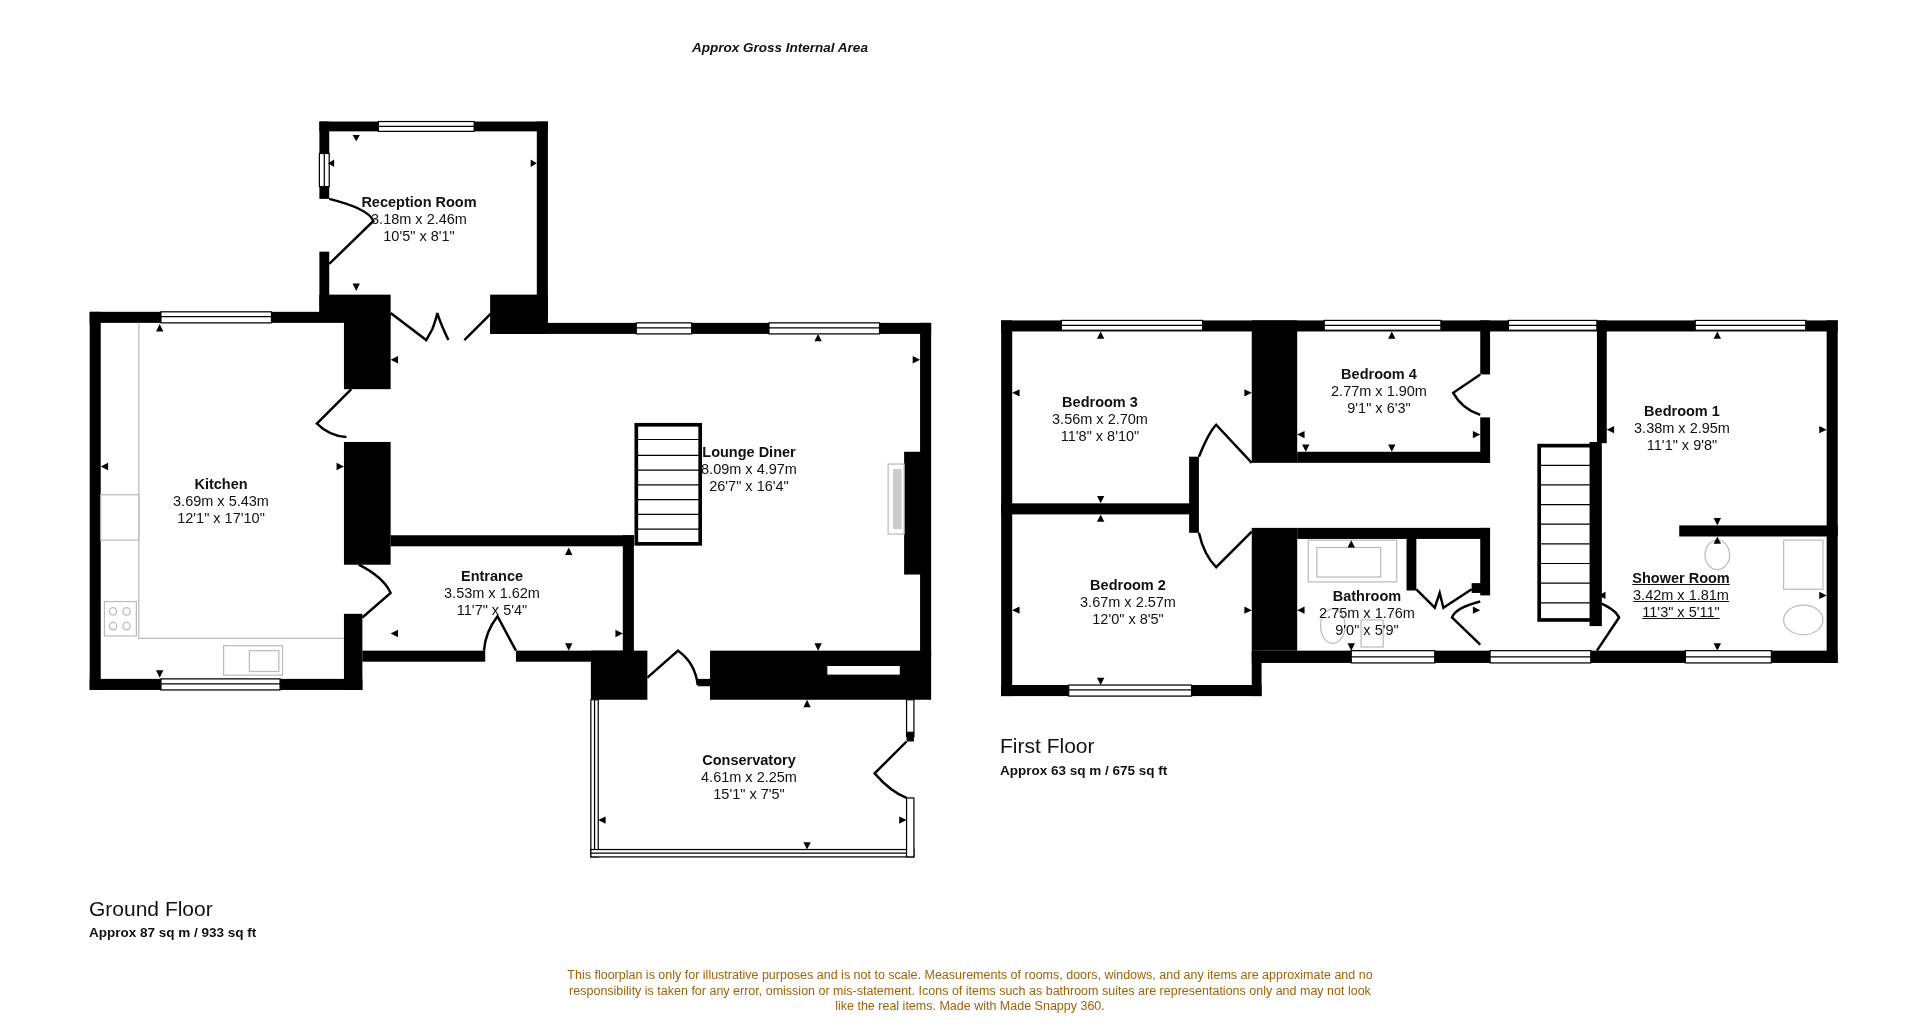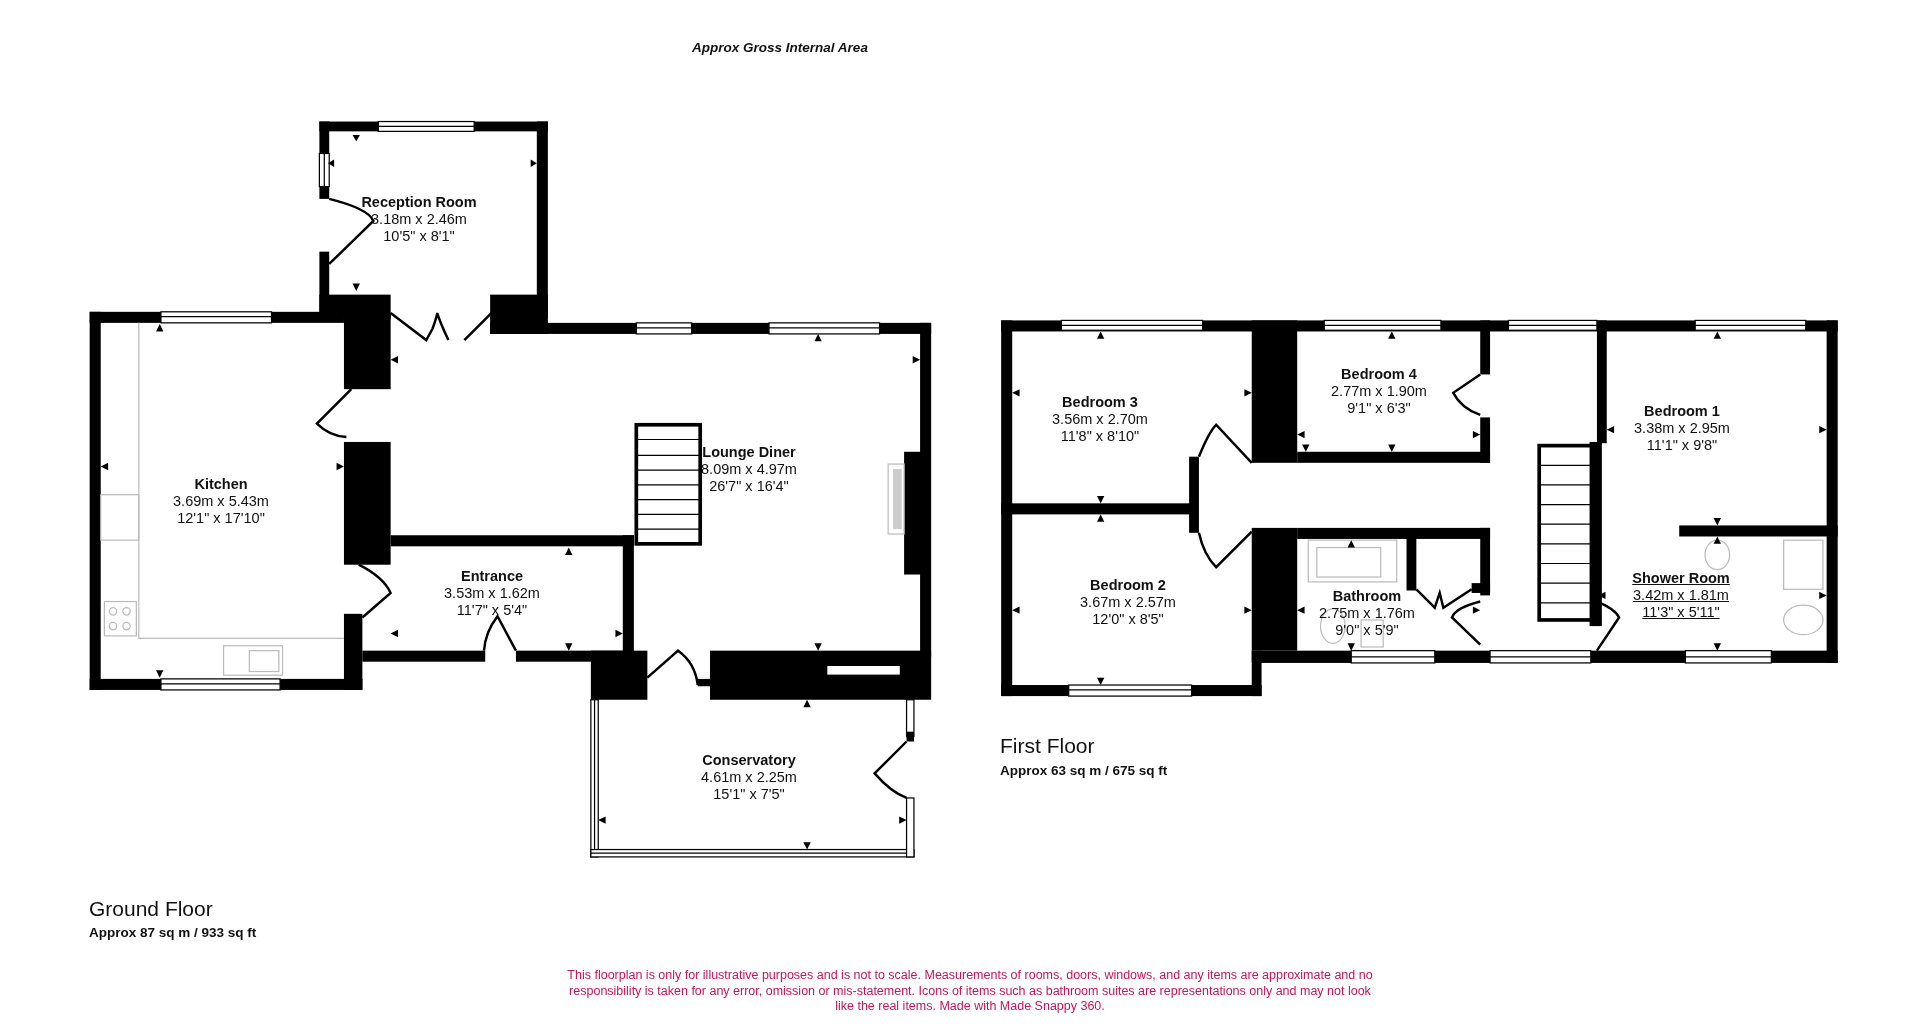--- a/index.html
+++ b/index.html
@@ -4,21 +4,21 @@
 <style>
   html, body { margin:0; padding:0; background:#ffffff; }
   body { width:1920px; height:1030px; position:relative; overflow:hidden; font-family:"Liberation Sans", sans-serif; color:#111; }
   svg.plan { position:absolute; left:0; top:0; width:1920px; height:1030px; }
   .title-area { position:absolute; left:0; width:1560px; top:40px; text-align:center; font-weight:bold; font-size:13.5px; line-height:16px;font-style:italic; }
   .floor-label { position:absolute; font-size:21px; line-height:24px; }
   .floor-area { position:absolute; font-size:13.5px; font-weight:bold; }
   .room { position:absolute; text-align:center; font-size:14.5px; line-height:17px; transform:translateX(-50%); white-space:nowrap; }
   .room .rname { font-weight:bold; display:block; }
   .room .rm, .room .rft { display:block; }
-  .disclaimer { position:absolute; left:560px; width:820px; top:968px; text-align:center; font-size:12.5px; line-height:15.5px; color:#be185d; }
+  .disclaimer { position:absolute; left:560px; width:820px; top:968px; text-align:center; font-size:12.5px; line-height:15.5px; color:#a16207; }
 </style>
 </head>
 <body>
 
 <div class="title-area">
   <div>Approx Gross Internal Area</div>
 </div>
 
 <svg class="plan" viewBox="0 0 1563 839" preserveAspectRatio="none" xmlns="http://www.w3.org/2000/svg">
   <g fill="#000" stroke="none">

